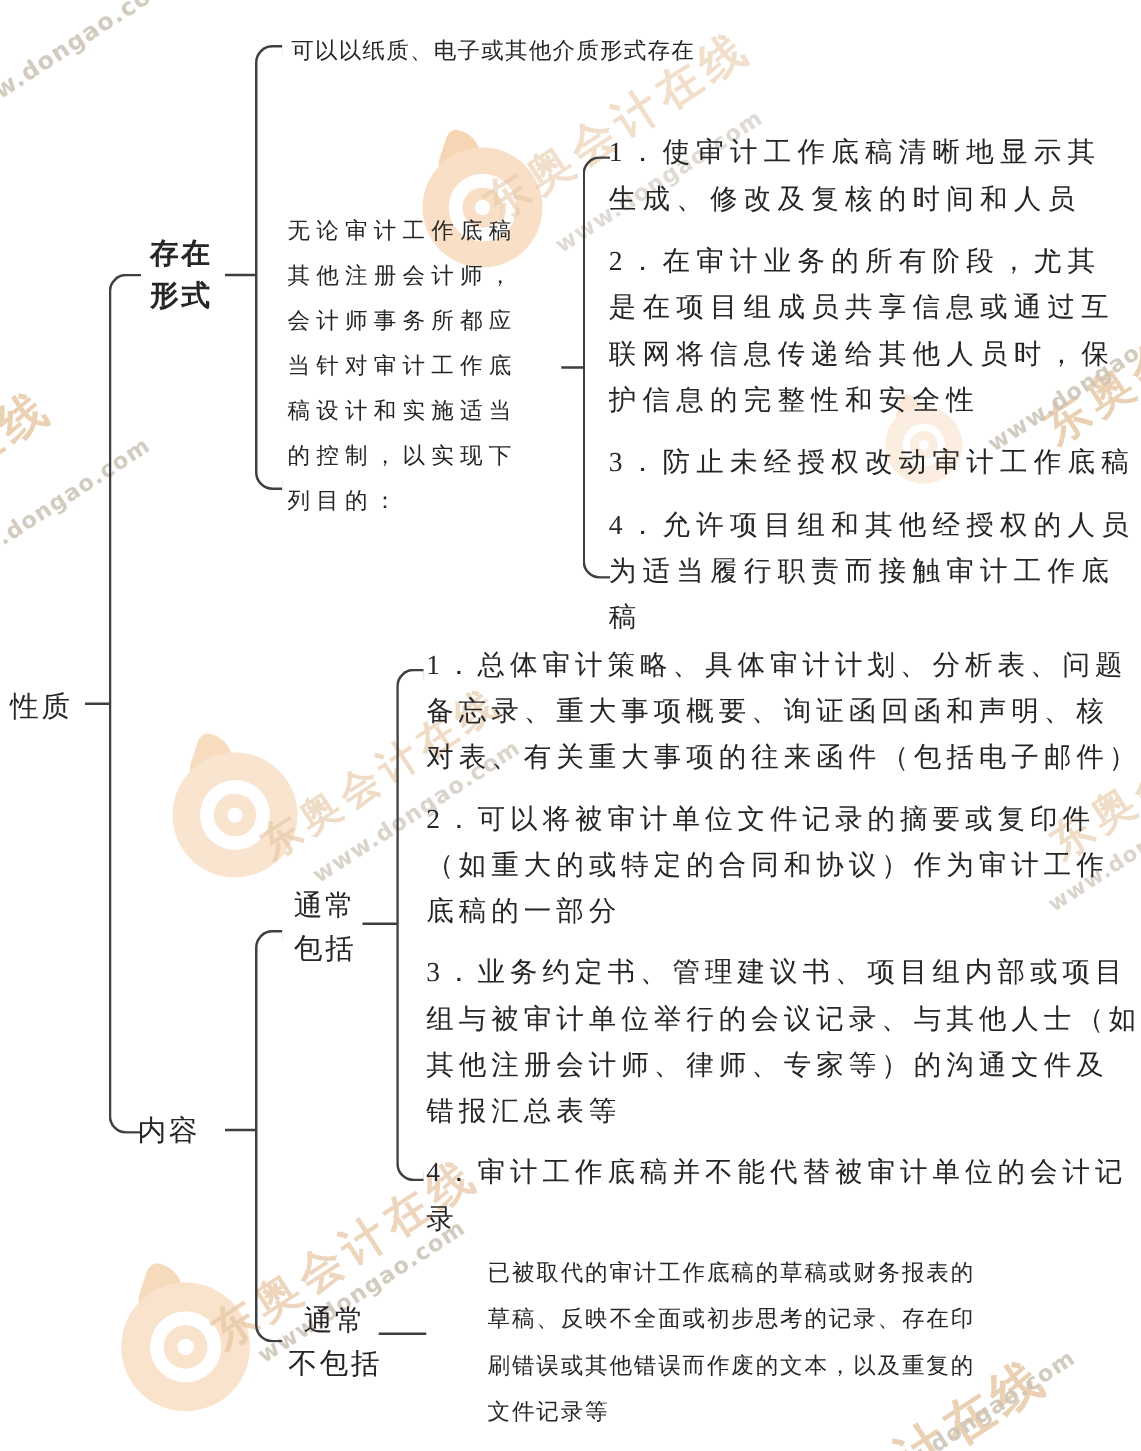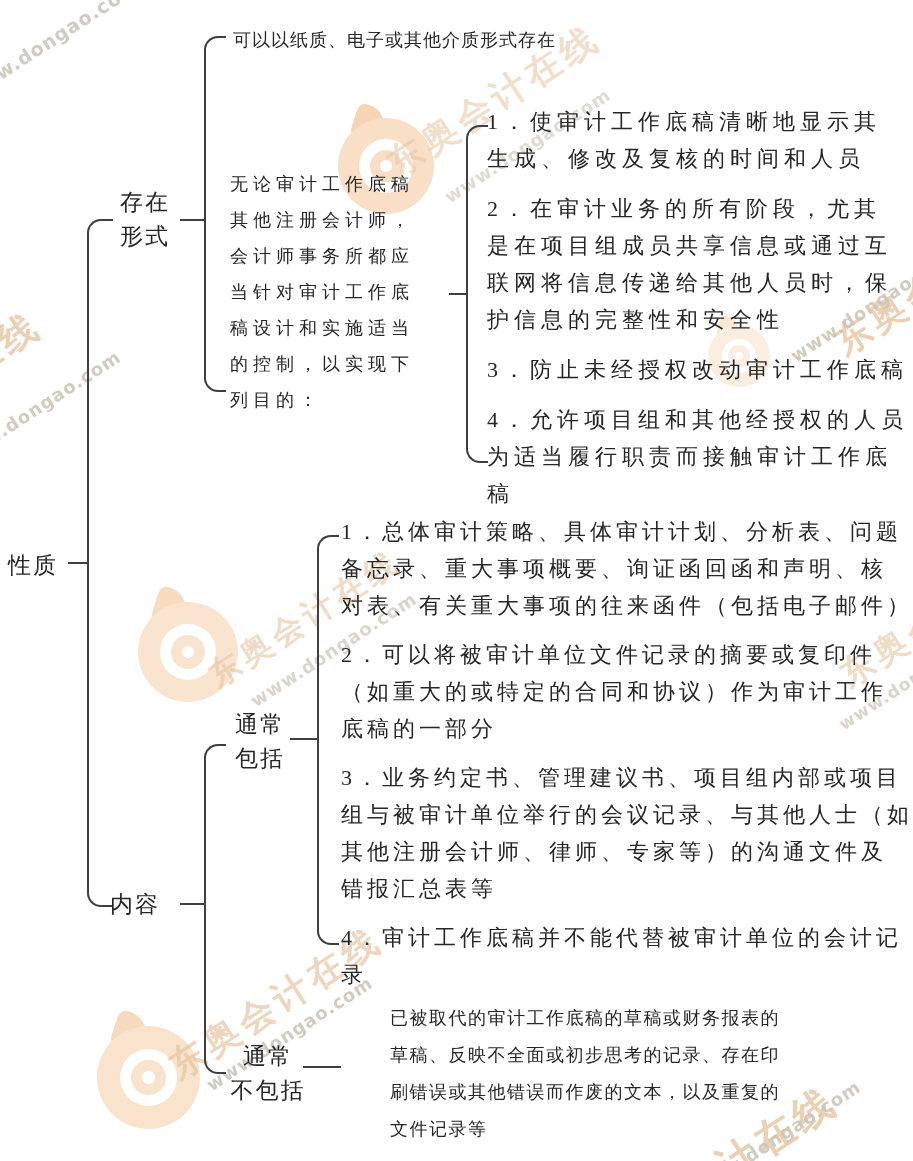--- a/index.html
+++ b/index.html
@@ -116,21 +116,21 @@
   <div class="tick" style="left:180px;top:903px;width:25px;"></div>
   <div class="bracket" style="left:204px;top:744px;width:20px;height:326px;"></div>
 
   <div class="tick" style="left:290px;top:738px;width:28px;"></div>
   <div class="bracket" style="left:317px;top:535px;width:20px;height:406px;"></div>
 
   <div class="tick" style="left:303px;top:1066px;width:38px;"></div>
 
   <div class="node lbl" style="left:8px;top:549px;font-family:Liberation Serif, serif;">性质</div>
 
-  <div class="node lbl ml" style="left:120px;top:186px;">存在
+  <div class="node lbl ml" style="left:120px;top:186px;font-weight:bold;">存在
 形式</div>
 
   <div class="node leaf-top" style="left:233px;top:25px;">可以以纸质、电子或其他介质形式存在</div>
 
   <div class="node para ml" style="left:230px;top:166px;">无论审计工作底稿
 其他注册会计师，
 会计师事务所都应
 当针对审计工作底
 稿设计和实施适当
 的控制，以实现下

